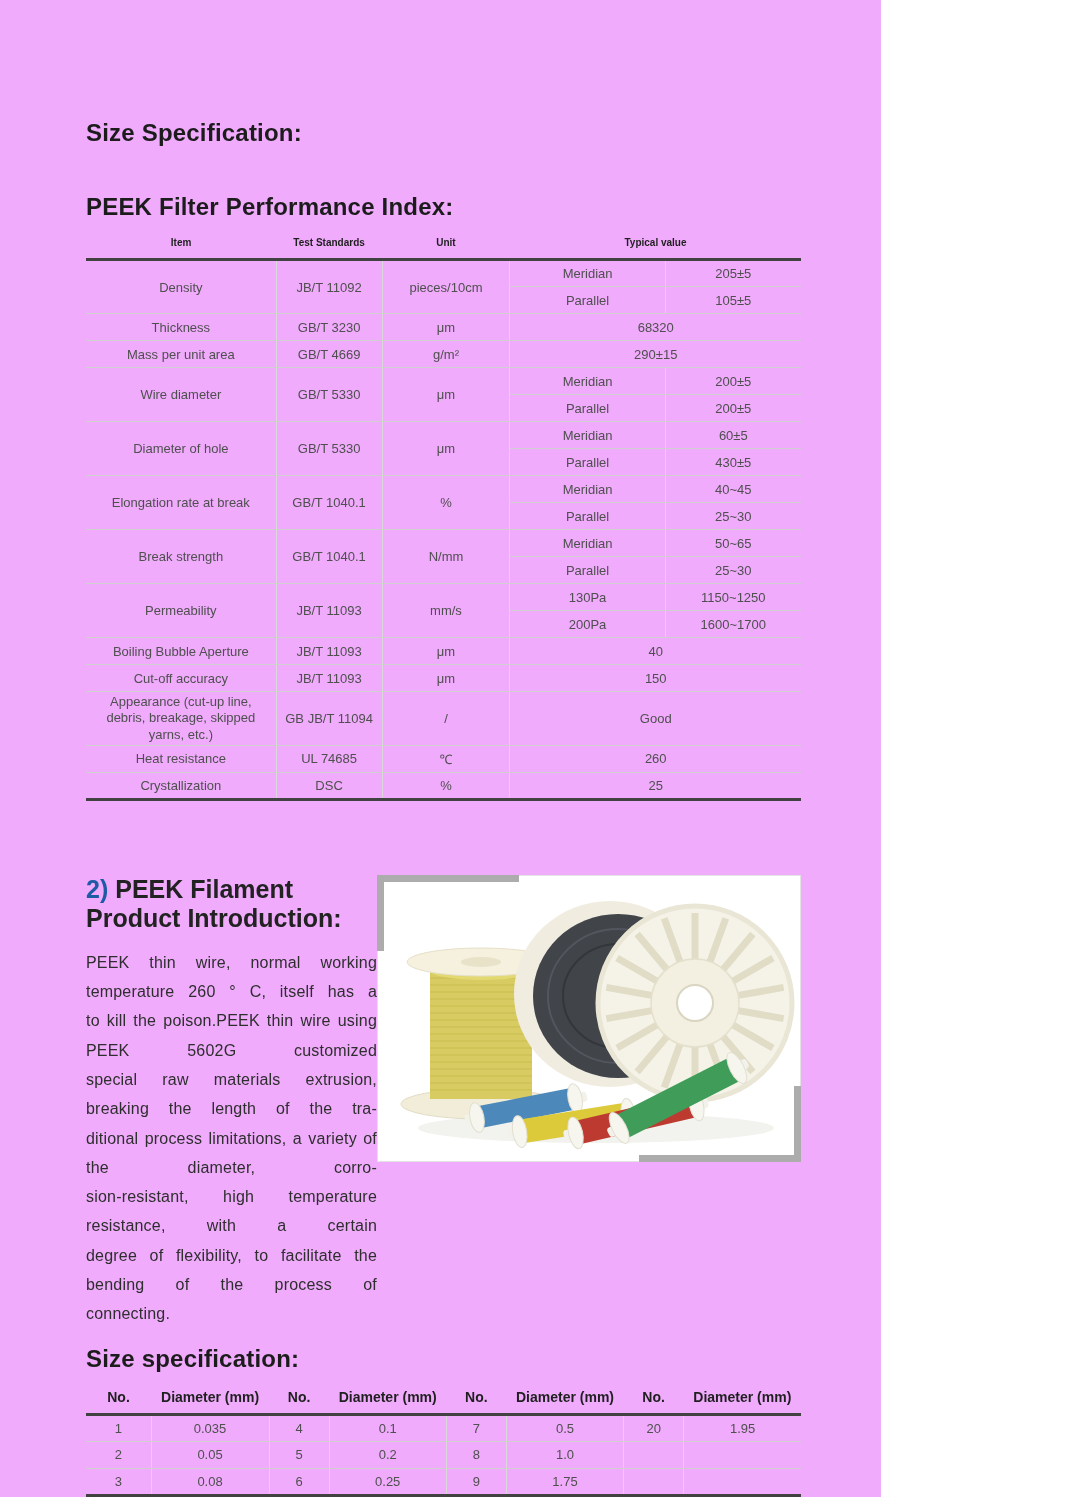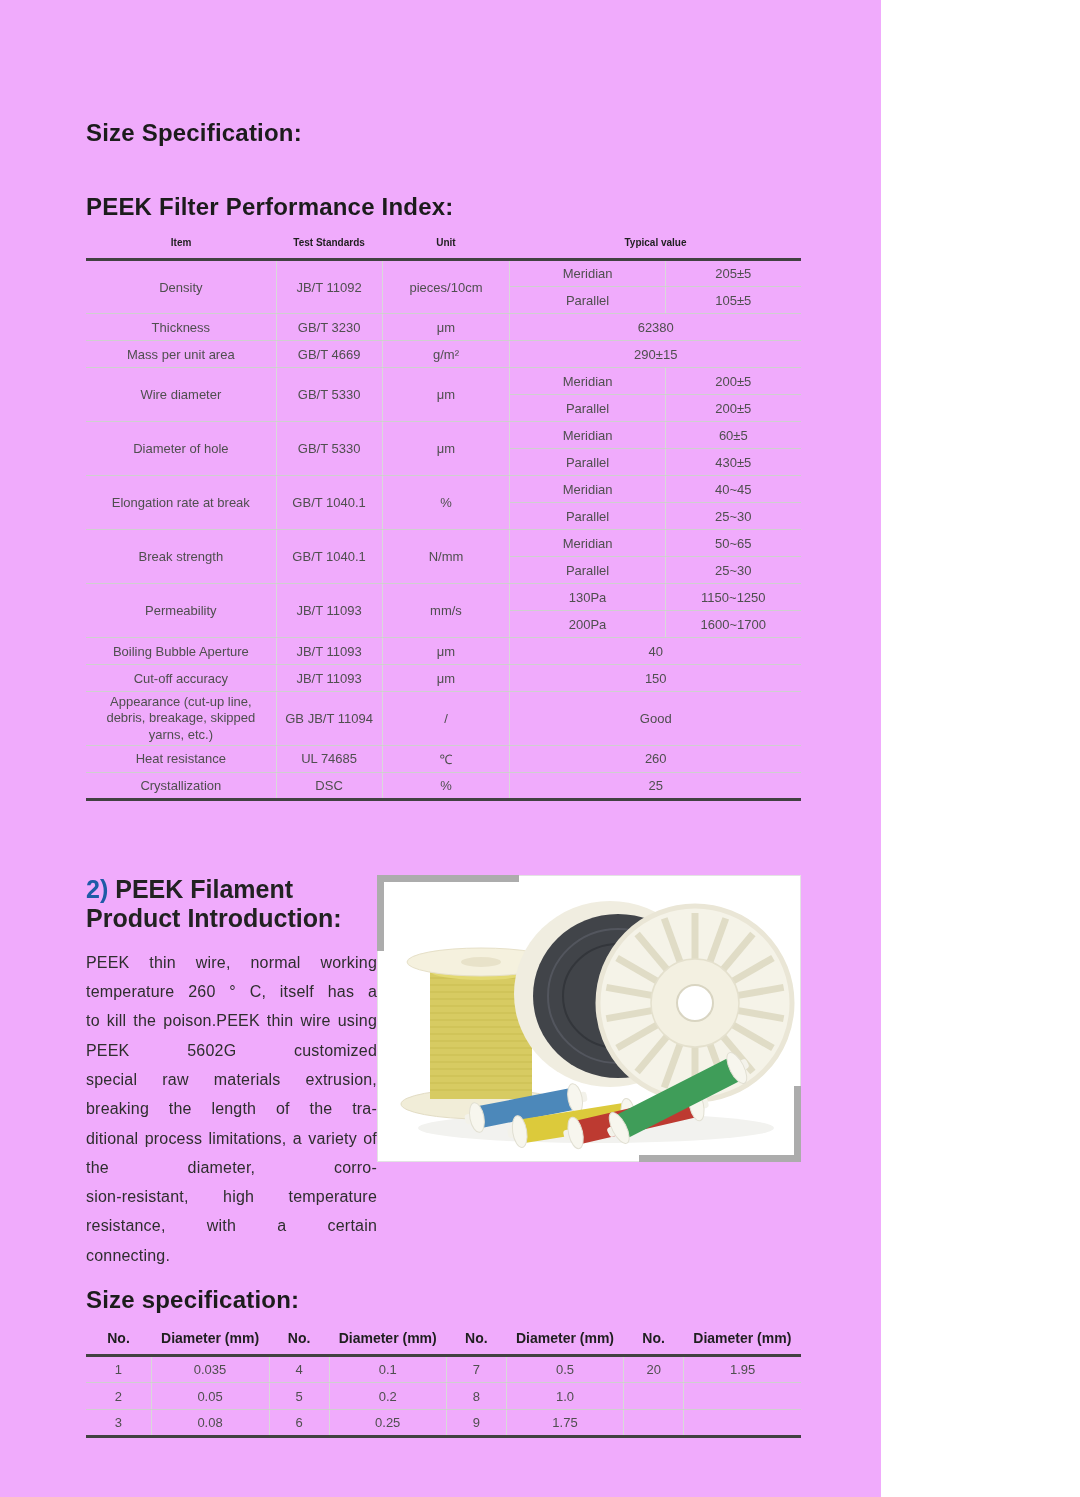--- a/index.html
+++ b/index.html
@@ -82,21 +82,21 @@
           <td>205±5</td>
         </tr>
         <tr>
           <td class="c-vline">Parallel</td>
           <td>105±5</td>
         </tr>
         <tr>
           <td class="c-vline">Thickness</td>
           <td class="c-vline">GB/T 3230</td>
           <td class="c-vline">μm</td>
-          <td colspan="2">62380</td>
+          <td colspan="2">68320</td>
         </tr>
         <tr>
           <td class="c-vline">Mass per unit area</td>
           <td class="c-vline">GB/T 4669</td>
           <td class="c-vline">g/m²</td>
           <td colspan="2">290±15</td>
         </tr>
         <tr>
           <td class="c-vline" rowspan="2">Wire diameter</td>
           <td class="c-vline" rowspan="2">GB/T 5330</td>
@@ -189,20 +189,21 @@
     <div class="intro">
       <div class="h3">
         <span class="num">2)</span><span>PEEK Filament Product Introduction:</span>
       </div>
       <div class="para">
           <div>PEEK thin wire, normal working temperature 260 ° C, itself has a</div>
           <div>to kill the poison.PEEK thin wire using PEEK 5602G customized</div>
           <div>special raw materials extrusion, breaking the length of the tra-</div>
           <div>ditional process limitations, a variety of the diameter, corro-</div>
           <div>sion-resistant, high temperature resistance, with a certain</div>
+          <div>degree of flexibility, to facilitate the bending of the process of</div>
           <div>connecting.</div>
         </div>
     </div>
 
     <div class="photo-frame">
       <svg viewBox="0 0 422 285" width="422" height="285" role="img">
         <ellipse cx="218" cy="252" rx="178" ry="15" fill="#f2f2ef"></ellipse>
 
         <g>
           <ellipse cx="103" cy="228" rx="80" ry="15" fill="#f1edd8" stroke="#e2dcc4" stroke-width="1"></ellipse>

